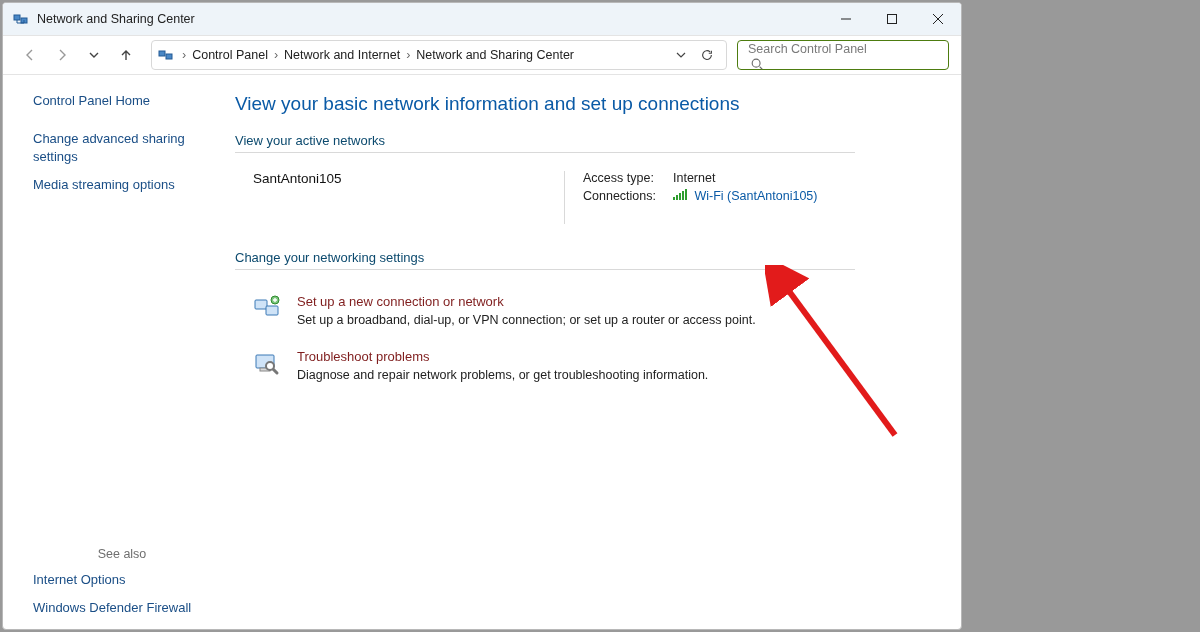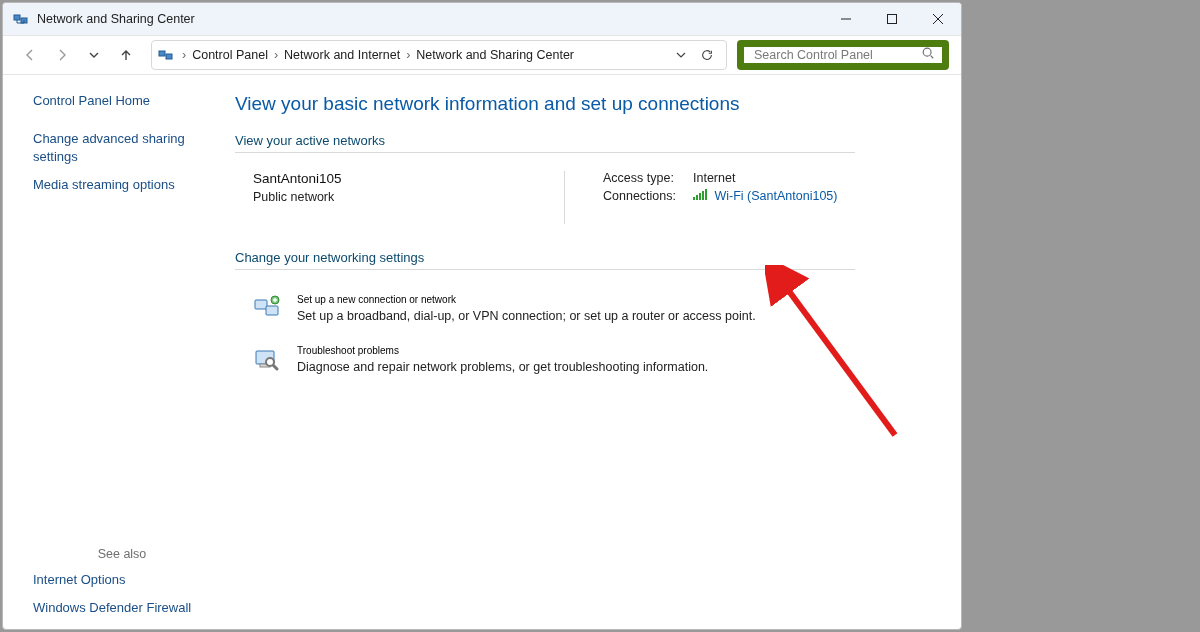--- a/index.html
+++ b/index.html
@@ -64,25 +64,26 @@
     padding:0 6px 0 6px;
     font-size:12.5px;
     color:#222;
   }
   .addrsbox .cp-icon { width:16px; height:16px; margin-right:6px; flex-shrink:0; }
   .crumb { color:#222; padding:2px 4px; border-radius:3px; }
   .sep { color:#666; padding:0 2px; }
   .addr-tail-btn { width:26px; display:flex; align-items:center; justify-content:center; color:#444;}
   .searchbox {
     width:212px; height:30px;
-    border:7px solid #4d7c0f; border-radius:4px;
+    border:1px solid #4d7c0f; border-radius:4px;
     margin-left:8px;
-    display:flex; align-items:flex-end;
+    display:flex; align-items:flex-start;
     padding:0 8px;
     color:#6b6b6b;
+    flex-direction:column;
   }
   .searchbox input {
     flex:1; border:none; outline:none; font:inherit; color:#222; background:transparent;
   }
   .searchbox input::placeholder { color:#7a7a7a; }
   .searchbox .sicon { color:#6b6b6b; margin-left:4px; }
 
   
   .body {
     flex:1; display:flex; overflow:hidden;
@@ -108,29 +109,29 @@
     color:#0c4a6e; font-size:13px; margin-bottom:4px;
   }
   .hr { border-top:1px solid #d9d9d9; margin:4px 0 18px 0; width:620px; }
 
   .net-row { display:flex; width:620px; }
   .net-left { width:330px; padding-left:18px; border-right:1px solid #d9d9d9; padding-bottom:16px;}
   .net-right { flex:1; padding-left:18px; padding-bottom:16px;}
   .net-name { font-size:13.5px; color:#111; margin-bottom:4px; }
   .net-sub { font-size:12.5px; color:#222; }
   .kv { display:flex; font-size:12.5px; margin-bottom:4px; }
-  .kv .k { width:90px; color:#222;margin-left:20px; }
+  .kv .k { width:90px; color:#222; }
   .kv .v { color:#222;text-align:center; }
   .linklike { color:#0a5aa6; cursor:default; }
   .signal-icon { vertical-align:middle; margin-right:4px; }
 
   .settings-list { margin-top:24px; width:680px; }
   .setitem { display:flex; gap:16px; align-items:flex-start; margin-bottom:22px; padding-left:18px;}
   .setitem .seticon { width:28px; height:28px; flex-shrink:0; }
-  .setitem .settitle { color:#000000; font-size:10px; margin-bottom:4px; }
+  .setitem .settitle { color:#7f1d1d; font-size:13px; margin-bottom:4px; }
   .setitem .setdesc { color:#222; font-size:12.5px; }
 
   
   .arrow {
     position:absolute;
     left:540px; top:190px;
     pointer-events:none;
   }
 </style>
 </head>
@@ -237,21 +238,20 @@
 
     <div class="content">
       <h1 class="page-title">View your basic network information and set up connections</h1>
 
       <div class="section-head">View your active networks</div>
       <div class="hr"></div>
 
       <div class="net-row">
         <div class="net-left">
           <div class="net-name">SantAntoni105</div>
-          <div class="net-sub">Public network</div>
         </div>
         <div class="net-right">
           <div class="kv">
             <span class="k">Access type:</span>
             <span class="v">Internet</span>
           </div>
           <div class="kv">
             <span class="k">Connections:</span>
             <span class="v">
               <span class="signal-icon">

